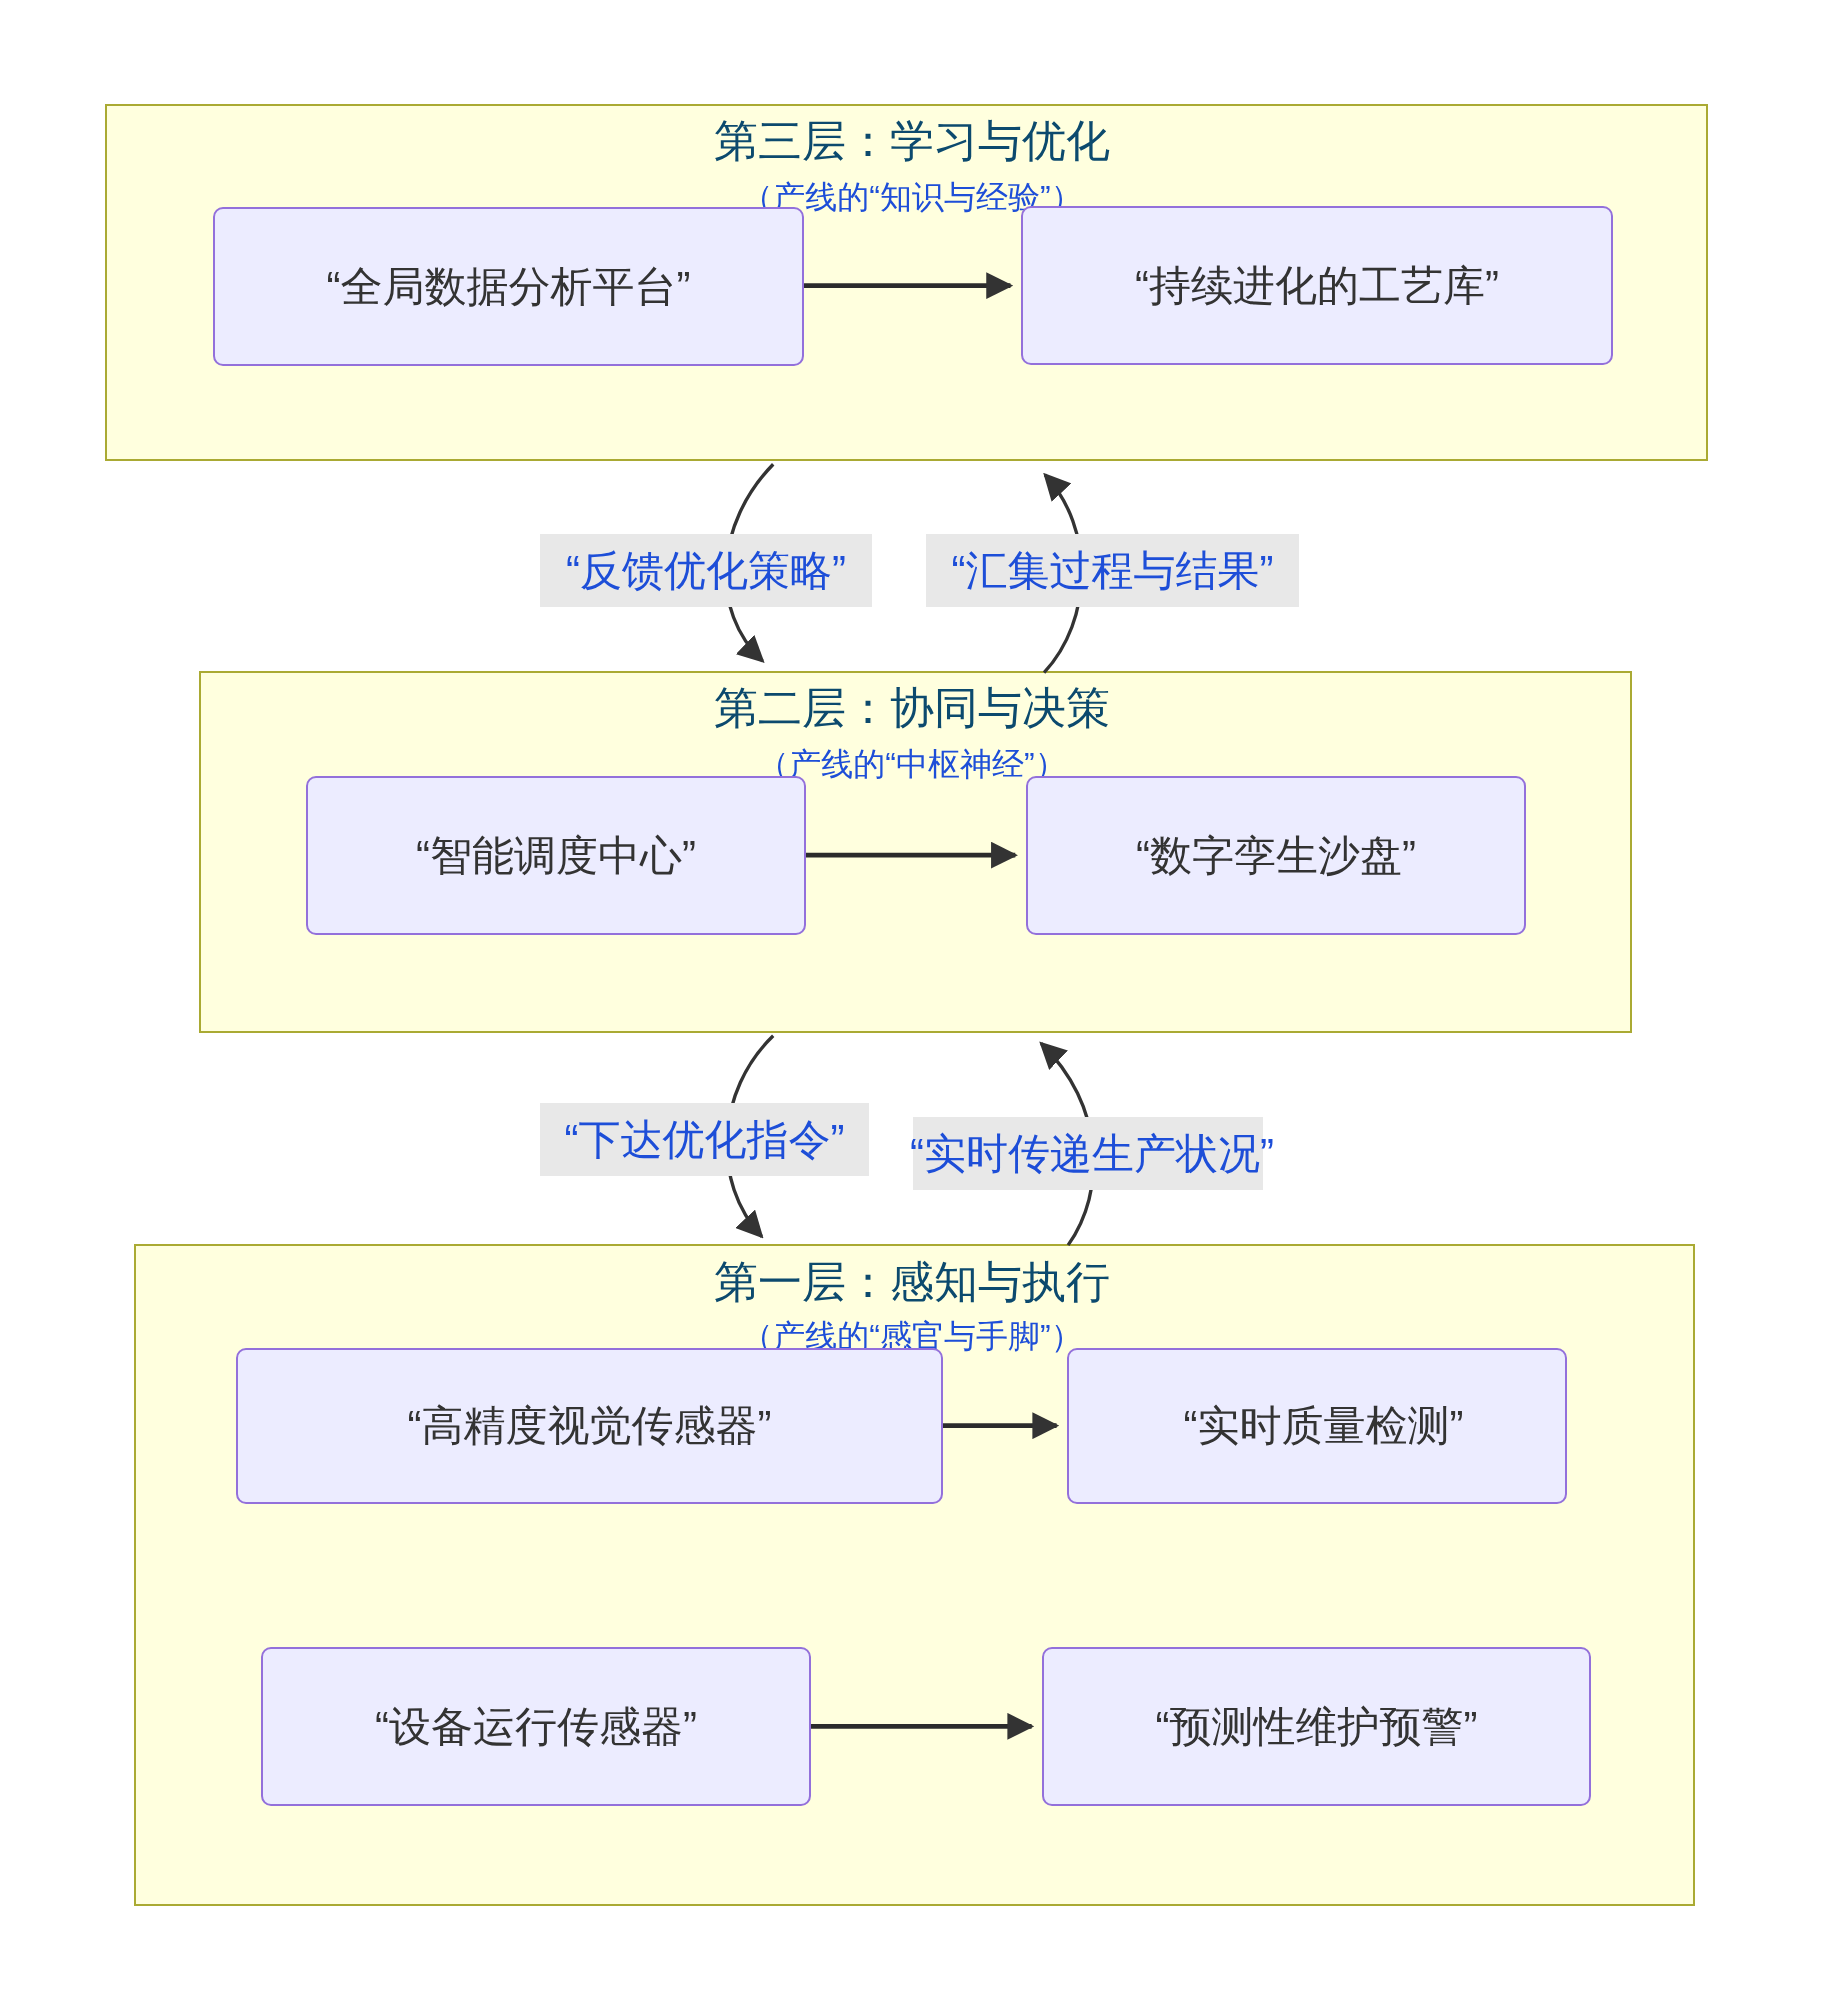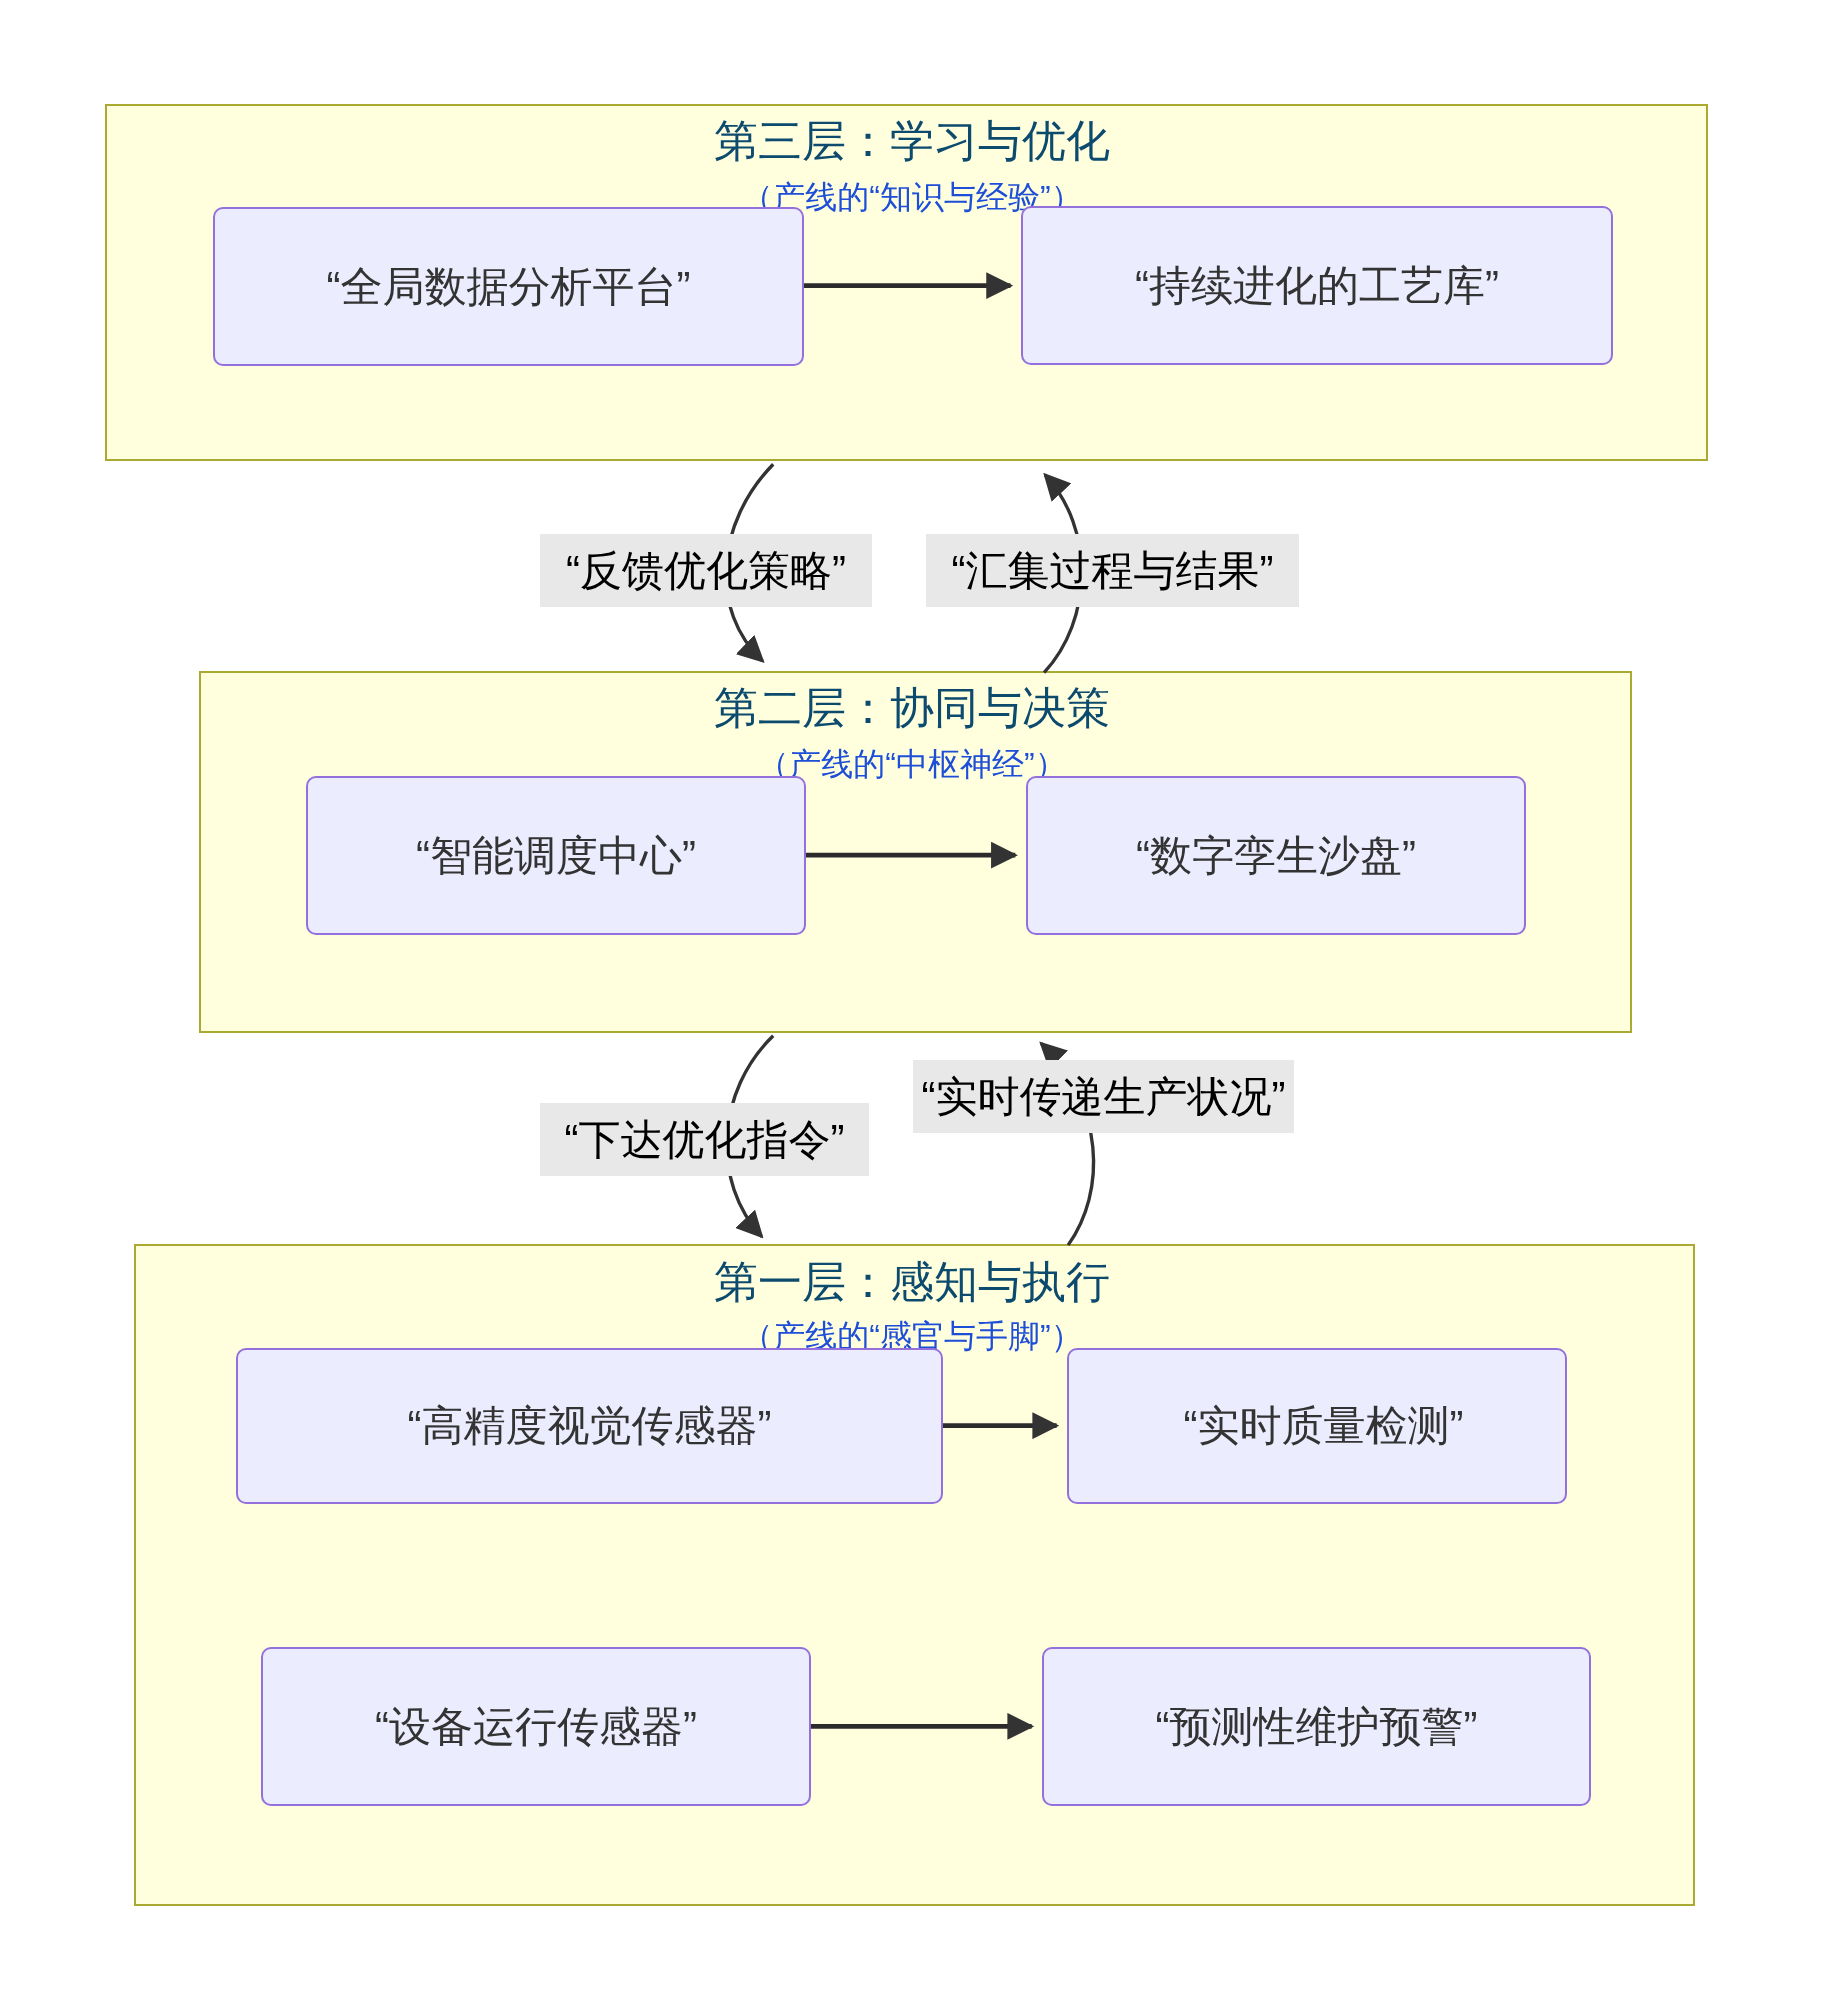--- a/index.html
+++ b/index.html
@@ -57,21 +57,21 @@
     white-space: nowrap;
     border-radius: 10px;
   }
   .edge-label {
     position: absolute;
     background: #e8e8e8;
     display: flex;
     align-items: center;
     justify-content: center;
     font-size: 42px;
-    color: #000000;
+    color: #1d4ed8;
     z-index: 4;
     white-space: nowrap;
   }
   #arrows {
     position: absolute;
     left: 0;
     top: 0;
     z-index: 2;
   }
 
@@ -88,21 +88,21 @@
 
   
   #sg2        { left: 199px; top: 671px;  width: 1433px; height: 362px; }
   #sg2-title  { left: 0;     top: 680px; }
   #sg2-sub    { left: 0;     top: 744px; }
   #nodeC      { left: 306px; top: 776px;  width: 500px;  height: 159px; }
   #nodeD      { left: 1026px; top: 776px; width: 500px;  height: 159px; }
 
   
   #lblL2      { left: 540px; top: 1103px; width: 329px;  height: 73px; }
-  #lblR2      { left: 913px; top: 1060px; width: 381px;  height: 73px; }
+  #lblR2      { left: 913px; top: 1117px; width: 342px;  height: 73px; padding-left: 8px; }
 
   
   #sg1        { left: 134px; top: 1244px; width: 1561px; height: 662px; }
   #sg1-title  { left: 0;     top: 1254px; }
   #sg1-sub    { left: 0;     top: 1316px; }
   #nodeE      { left: 236px; top: 1348px; width: 707px;  height: 156px; }
   #nodeF      { left: 1067px; top: 1348px; width: 500px; height: 156px; padding-left: 13px; }
   #nodeG      { left: 261px; top: 1647px; width: 550px;  height: 159px; }
   #nodeH      { left: 1042px; top: 1647px; width: 549px; height: 159px; }
 </style>

